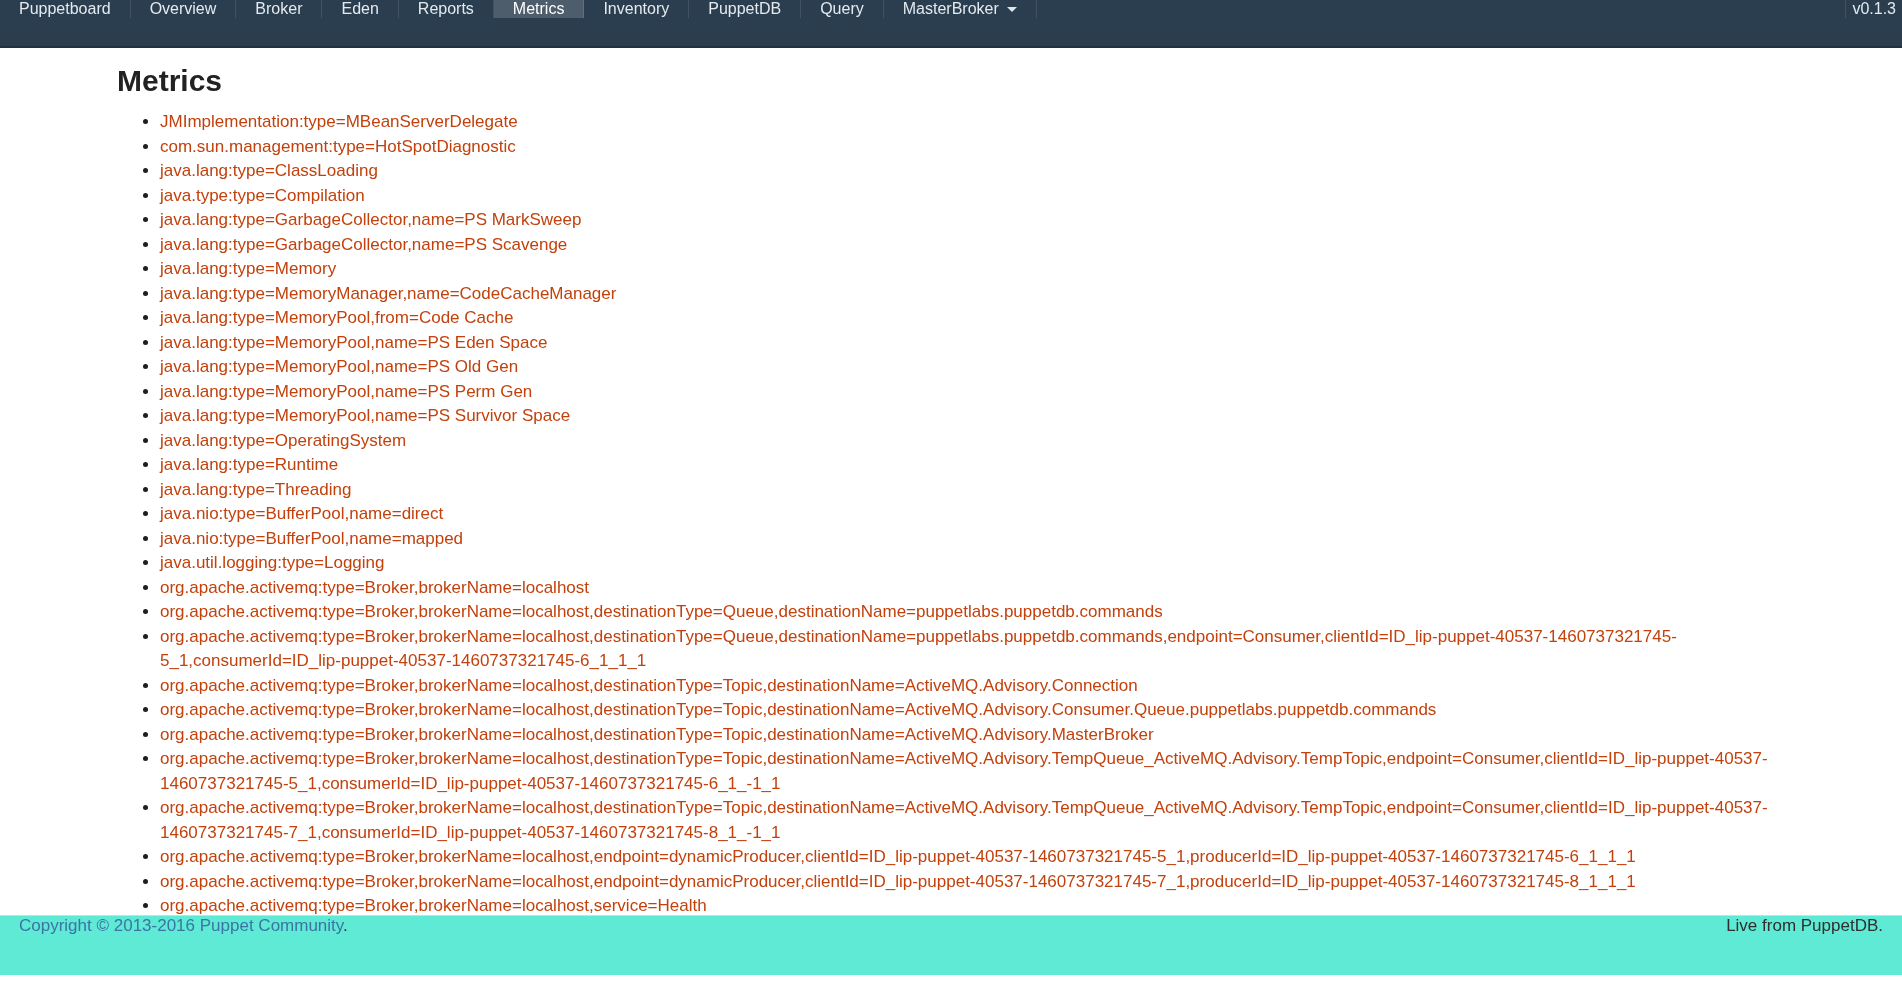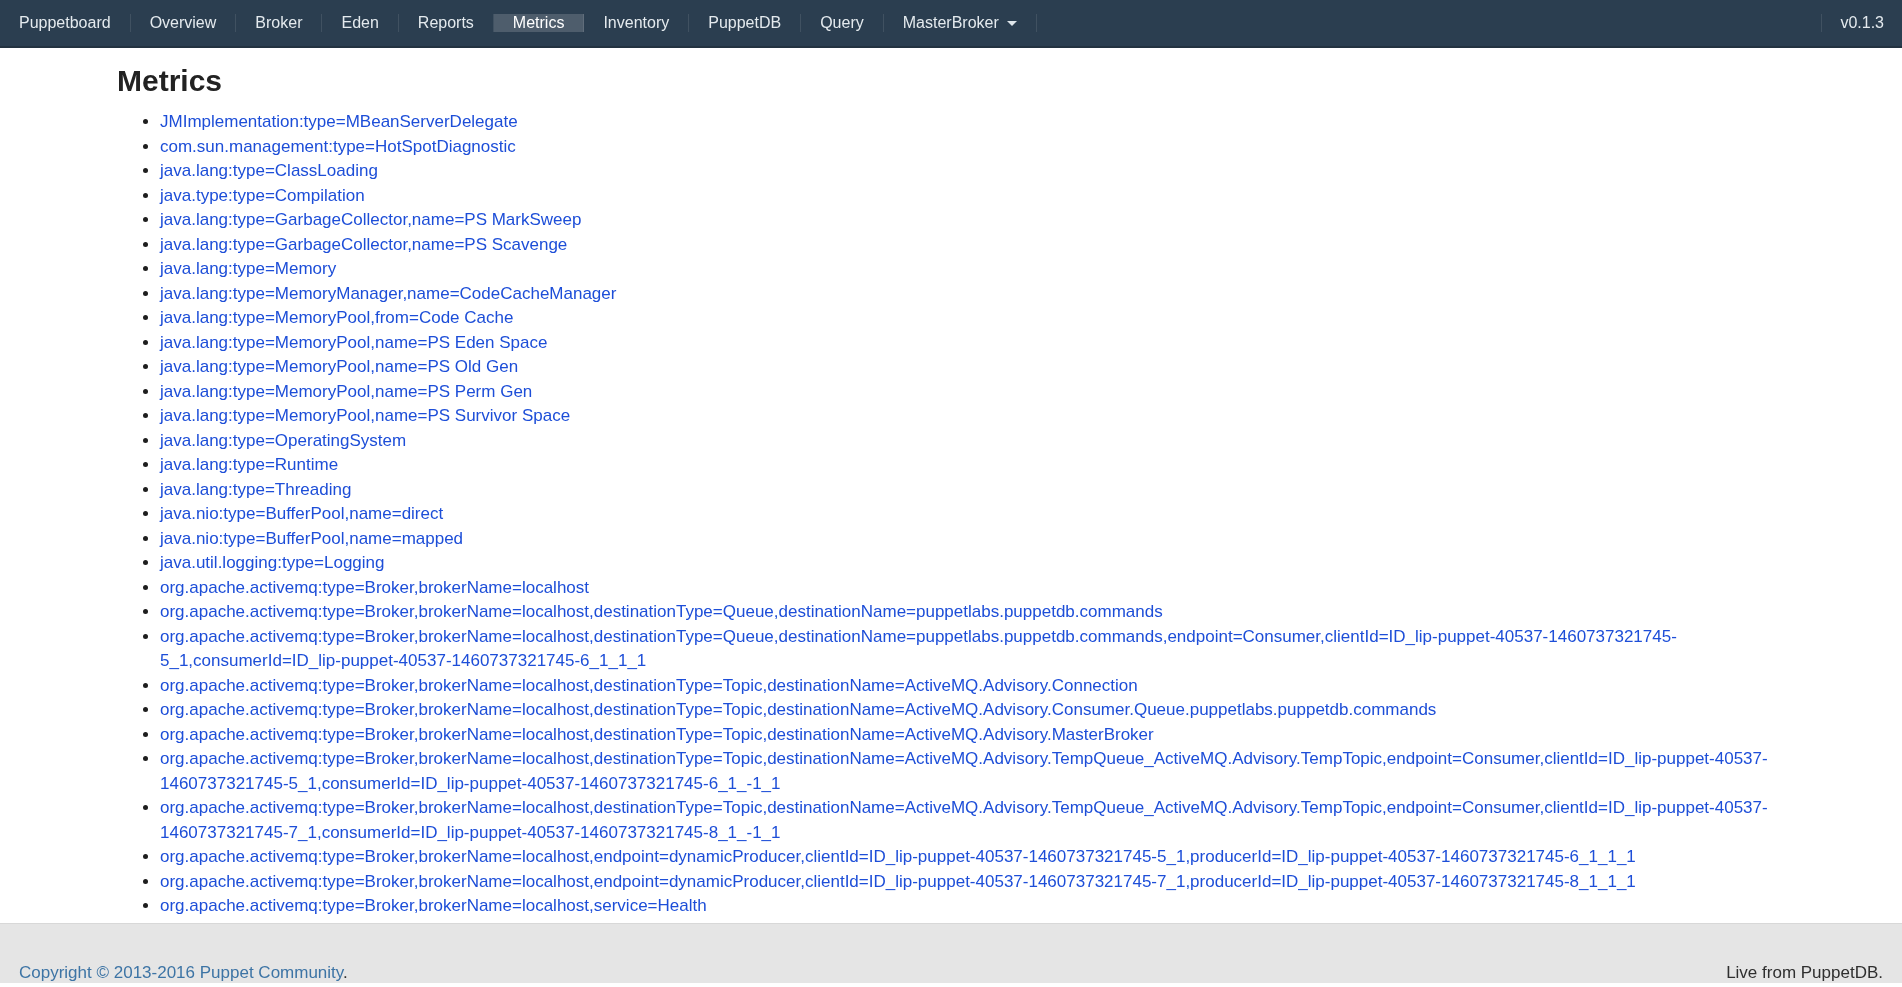--- a/index.html
+++ b/index.html
@@ -12,42 +12,42 @@
     font-family: "Liberation Sans", sans-serif;
     color: #222;
   }
 
   
   .navbar {
     height: 48px;
     background: #2b3e50;
     border-bottom: 2px solid #233240;
     display: flex;
-    align-items: center;
+    align-items: flex-start;
   }
   .nav-item {
     display: flex;
     align-items: center;
     padding: 0 19px;
     font-size: 16px;
     color: #e4eaee;
     text-decoration: none;
     border-right: 1px solid rgba(255,255,255,0.10);
     cursor: pointer;
     white-space: nowrap;
   }
   .nav-item.active {
     background: #4e5d6c;
     color: #ffffff;
   }
   .nav-spacer { flex: 1 1 auto; }
   .nav-version {
     display: flex;
     align-items: center;
-    padding: 0 18px;
+    padding: 0 6px;
     font-size: 16px;
     color: #e4eaee;
     border-left: 1px solid rgba(255,255,255,0.10);
     margin-left: 32px;
   }
   .caret {
     display: inline-block;
     width: 0; height: 0;
     margin-left: 8px;
     border-left: 5px solid transparent;
@@ -69,34 +69,34 @@
   }
   ul.metrics-list {
     margin: 12px 0 0 0;
     padding-left: 40px;
     font-size: 17px;
     line-height: 24.5px;
     color: #1e1e1e;
   }
   ul.metrics-list li { color: #1e1e1e; }
   ul.metrics-list a {
-    color: #1d4ed8;
+    color: #c2410c;
     text-decoration: none;
   }
 
   
   .footer {
     position: absolute;
-    left: 0; bottom: 4px;
+    left: 0; bottom: 12px;
     width: 100%;
     height: 60px;
-    background: #e5e5e5;
+    background: #5eead4;
     border-top: 1px solid #d8d8d8;
     display: flex;
-    align-items: flex-end;
+    align-items: flex-start;
     justify-content: space-between;
     padding: 0 19px;
     font-size: 17px;
     color: #2f2f2f;
   }
   .footer a { color: #3d74a5; text-decoration: none; }
 </style>
 </head>
 <body>
 

